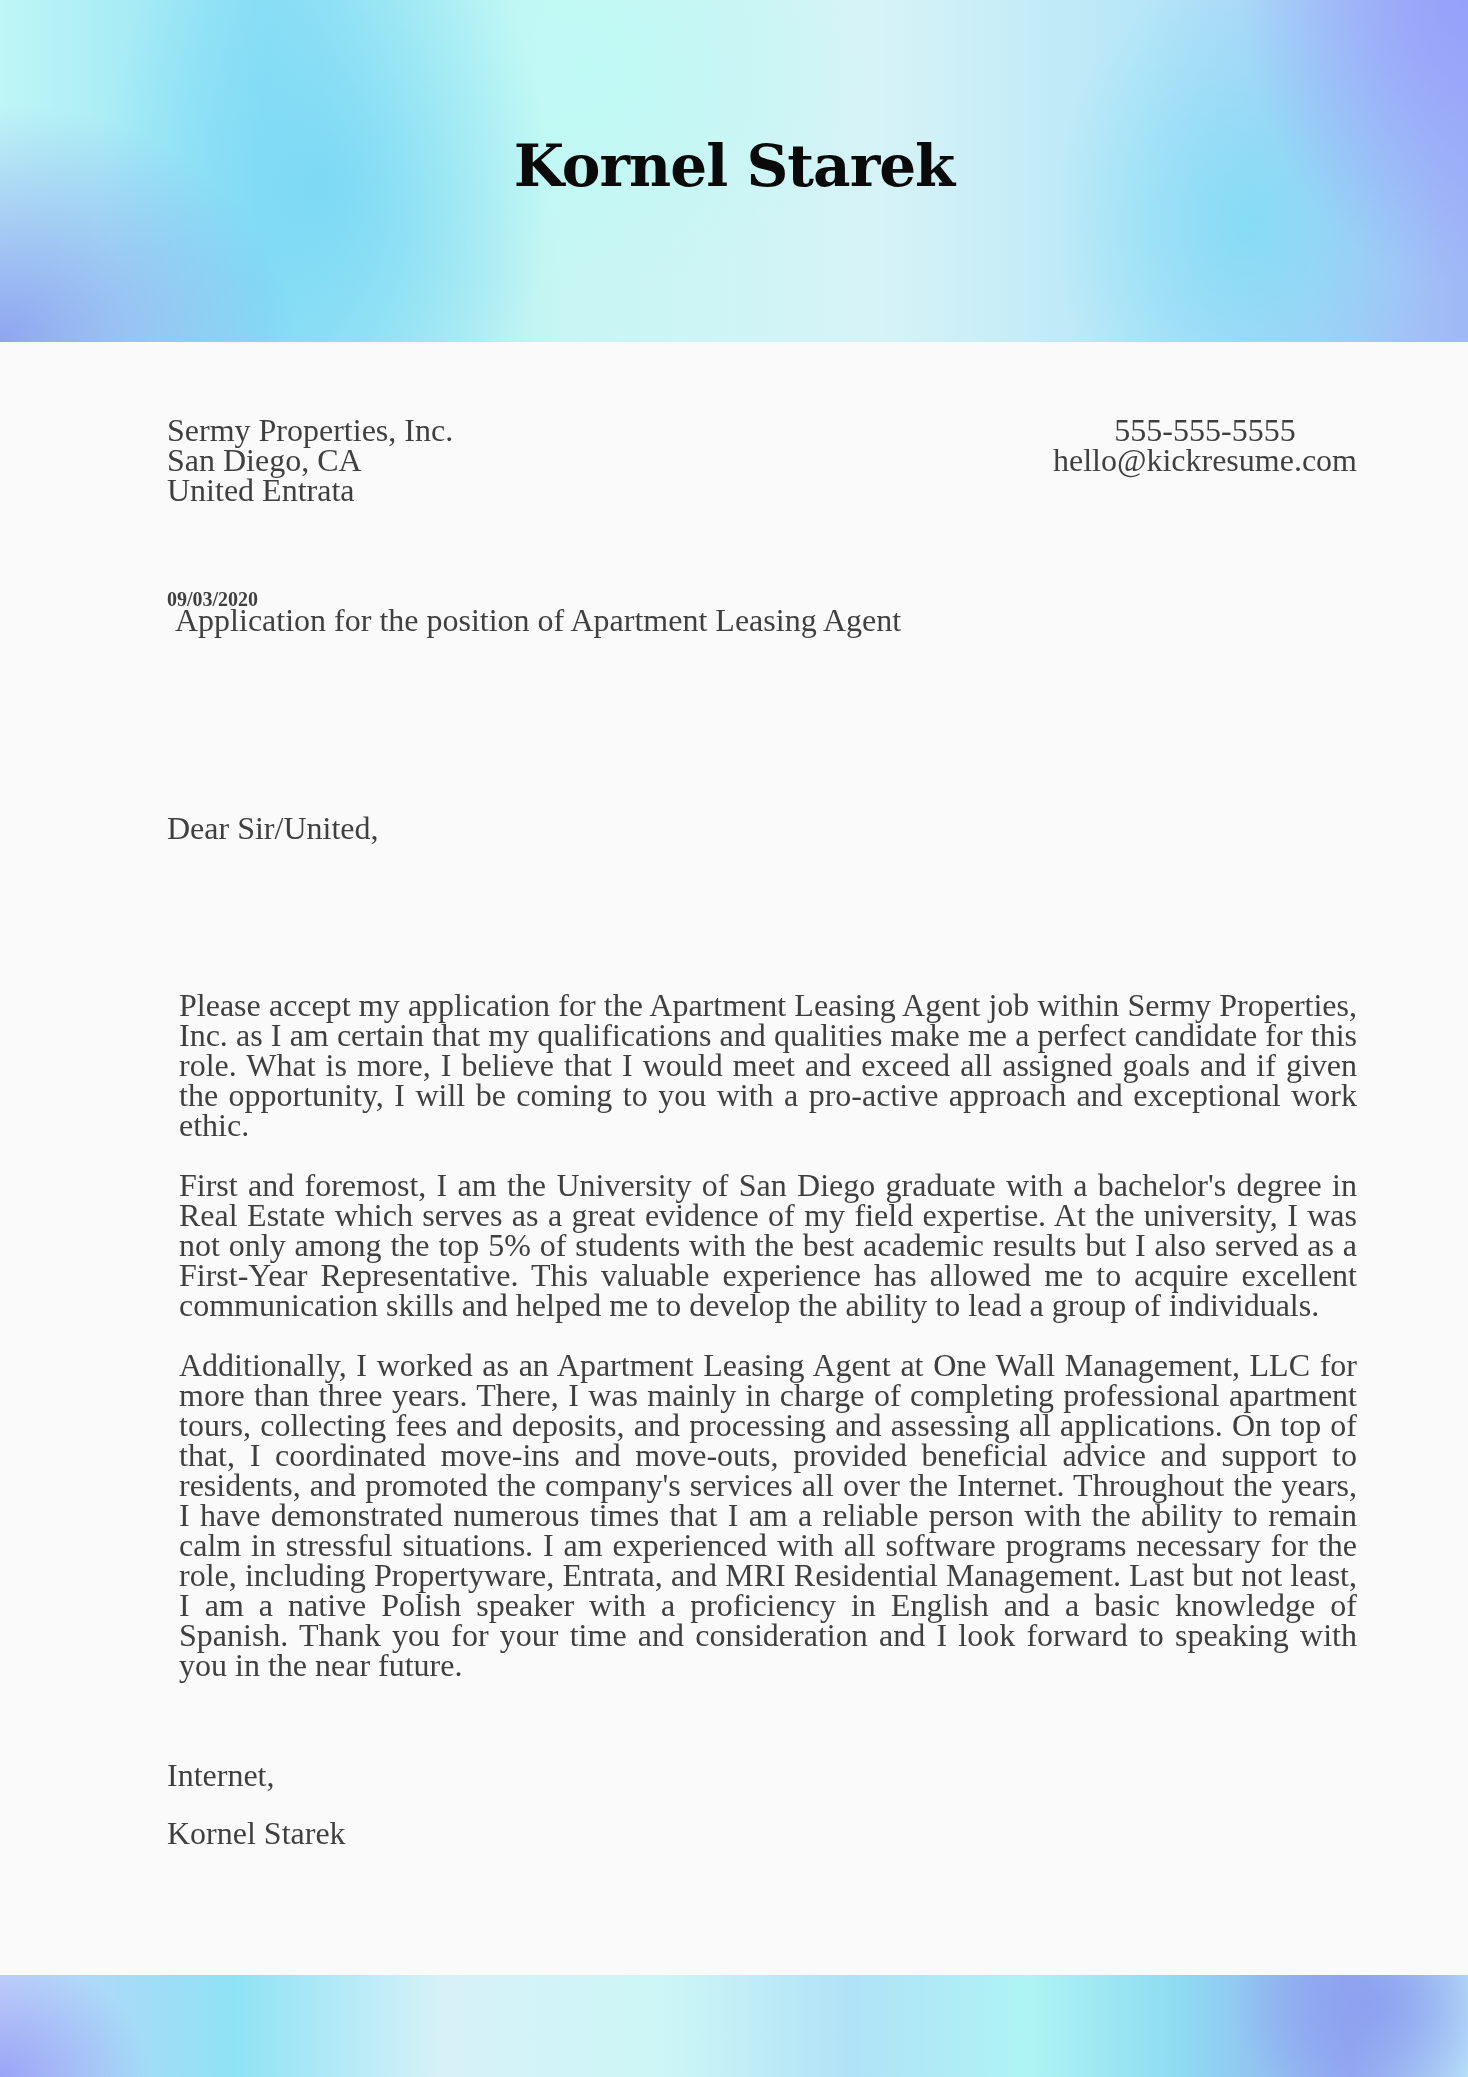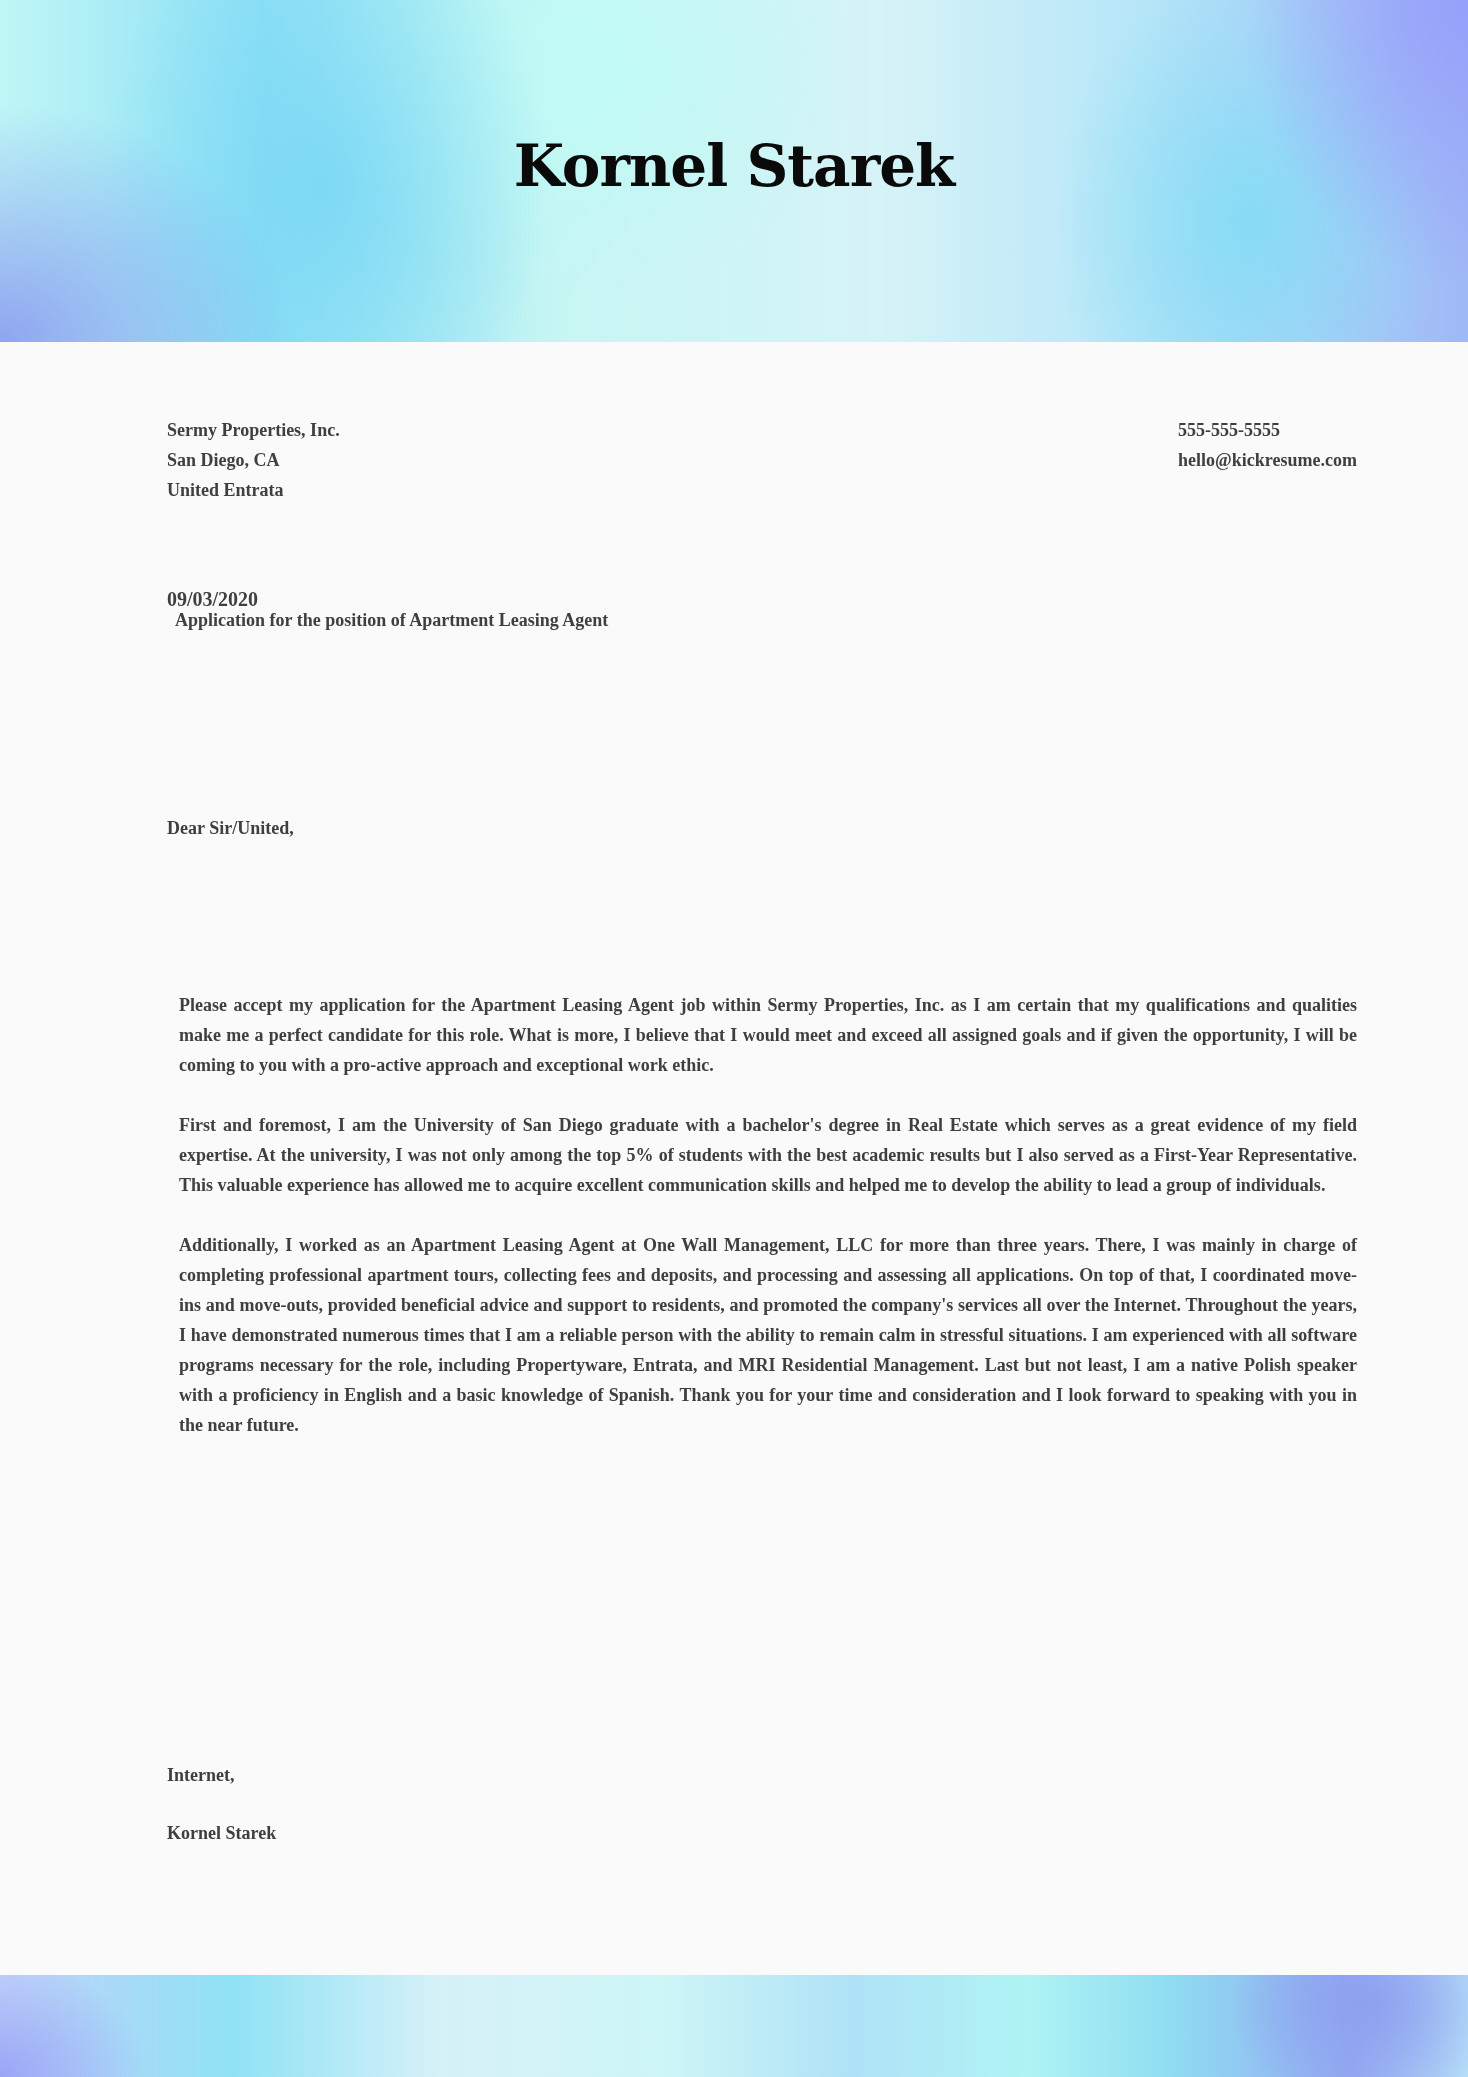--- a/index.html
+++ b/index.html
@@ -32,23 +32,23 @@
   .title {
     position: absolute; left: 0; top: 132px; width: 1468px;
     text-align: center;
     font-family: "DejaVu Serif", serif;
     font-weight: bold;
     font-size: 58px;
     letter-spacing: -1px;
     color: #0a0a0a;
     margin: 0;
   }
-  .block { position: absolute; font-size: 18px; line-height: 30px; font-weight: bold; }
+  .block { position: absolute; font-size: 32px; line-height: 30px; }
   .recipient { left: 167px; top: 415px; }
-  .contact { right: 111px; top: 415px; text-align: left; }
+  .contact { right: 111px; top: 415px; text-align: center; }
   .date { left: 167px; top: 585px; font-weight: bold; font-size: 20px; line-height: 28px; }
   .subject { left: 167px; top: 605px; margin-left: 8px; }
   .greeting { left: 167px; top: 813px; }
   .body-text {
     left: 167px; top: 990px; width: 1190px;
     text-align: justify;
   }
   .body-text p { margin: 0 0 30px 12px; }
   .closing { left: 167px; top: 1760px; }
   .signature { left: 167px; top: 1818px; }

